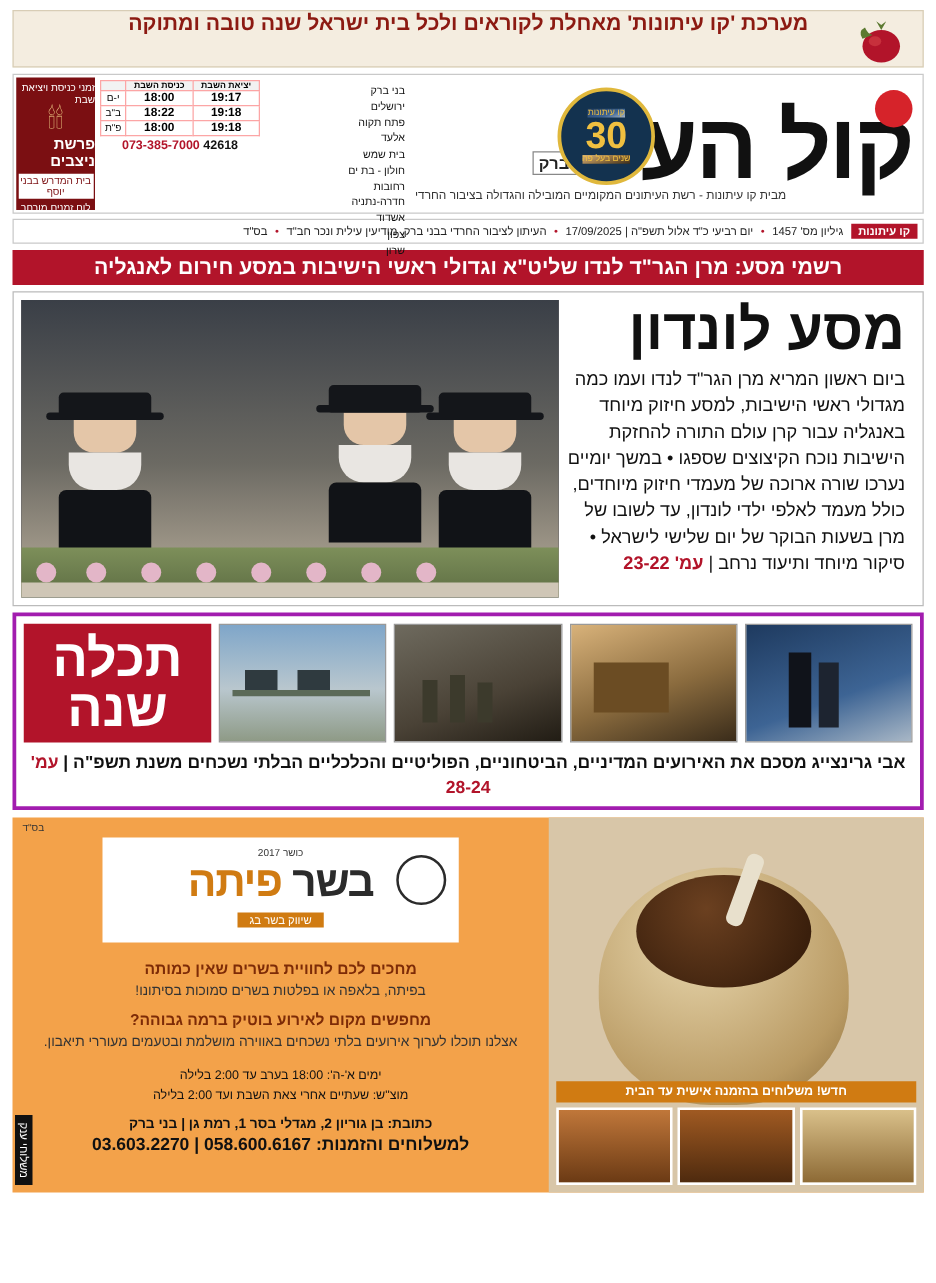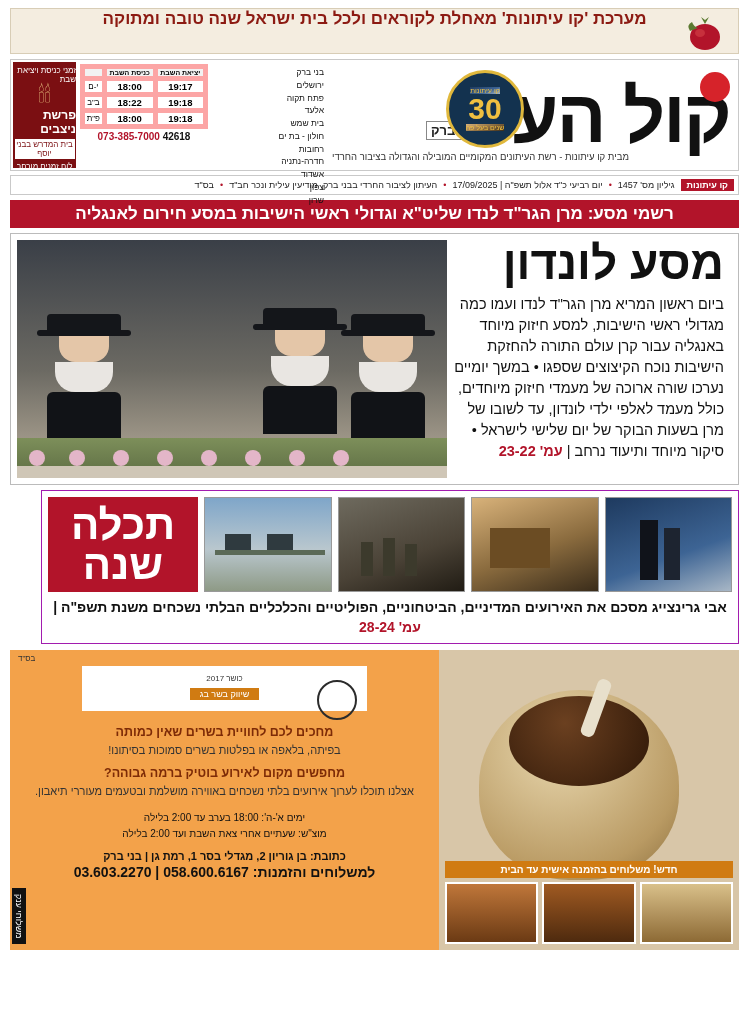--- a/index.html
+++ b/index.html
@@ -55,21 +55,21 @@
   .badge30 .t1 { font-size:7px; }
   .badge30 .t2 { font-size:7px; }
 
   
   .cities { flex:0 0 118px; font-size:8.5px; color:#111; padding:6px 4px 0 4px; line-height:1.5; }
   .cities div { text-align:right; }
 
   
   .times { flex:0 0 132px; padding:4px 2px; font-size:8px; }
   .times table { width:100%; border-collapse:collapse; }
-  .times th, .times td { border:5px solid #fca5a5; text-align:center; padding:0 1px; font-size:8px; }
+  .times th, .times td { border:1px solid #fca5a5; text-align:center; padding:0 1px; font-size:8px; }
   .times th { background:#f2f2f2; font-size:7px; }
   .times .big { font-weight:bold; font-size:9.5px; }
   .phone { text-align:center; font-size:10px; font-weight:bold; color:#b2142a; margin-top:2px; }
   .phone .blk { color:#111; }
 
   
   .parasha {
     flex:1 1 auto; background:#7b0f12; color:#fff; margin:2px; position:relative;
     display:flex; flex-direction:column; align-items:center; padding-top:4px;
   }
@@ -111,21 +111,21 @@
   .ph-hat { height:22px; background:#14161a; border-radius:4px 4px 2px 2px; position:relative; }
   .ph-hat:after { content:""; position:absolute; left:-10px; right:-10px; bottom:0; height:6px; background:#14161a; border-radius:3px; }
   .ph-face { height:26px; background:#e4c6a8; margin:0 12px; border-radius:0 0 16px 16px; }
   .ph-beard { height:30px; background:#e9e6e2; margin:0 8px; border-radius:0 0 20px 20px; }
   .ph-coat { height:48px; background:#111317; border-radius:6px 6px 0 0; }
   .ph-flowers { position:absolute; left:0; right:0; bottom:0; height:40px; background:linear-gradient(180deg,#7d8f5a 0%,#5d6d43 100%); }
   .flower { position:absolute; width:16px;height:16px;border-radius:50%; background:#e3b6c8; bottom:12px; }
   .ph-table { position:absolute; left:0; right:0; bottom:0; height:12px; background:#cfc6b6; }
 
   
-  .second { margin-top:5px; border:1px solid #a21caf; padding:6px;margin-left:31px; }
+  .second { margin-top:5px; border:3px solid #a21caf; padding:6px; }
   .second-row { display:flex; flex-direction:row; gap:6px; }
   .second-red {
     flex:0 0 150px; background:#b2142a; color:#fff; display:flex; align-items:center;
     justify-content:center; font-size:42px; font-weight:bold; line-height:0.95; text-align:center;
   }
   .thumbs { flex:1 1 auto; display:flex; gap:6px; }
   .thumb { flex:1 1 0; height:95px; position:relative; overflow:hidden; border:1px solid #999; }
   .t1 { background:linear-gradient(160deg,#1e3a5f 0%,#3d6494 60%,#a8b7c6 100%); }
   .t2 { background:linear-gradient(160deg,#d8b27a 0%,#8a6b3e 55%,#3a2c1a 100%); }
   .t3 { background:linear-gradient(160deg,#6e6a5e 0%,#4a4236 60%,#211c14 100%); }
@@ -339,20 +339,24 @@
   <div class="ad">
     <div class="ad-photo">
       <div class="bowl"></div>
       <div class="meat"></div>
       <div class="bone"></div>
     </div>
     <div class="ad-right">
       <div class="bsd">בס"ד</div>
       <div class="ad-logo-box">
         <div class="ad-kosher">כושר 2017</div>
+        <div class="ad-brand">
+          <span class="dark">בשר</span>
+          <span>פיתה</span>
+        </div>
         <div class="ad-sub">שיווק בשר בג</div>
         <div class="ad-seal"></div>
       </div>
       <div class="ad-headline">
         <div>מחכים לכם לחוויית בשרים שאין כמותה</div>
         <div class="thin">בפיתה, בלאפה או בפלטות בשרים סמוכות בסיתונו!</div>
         <div style="margin-top:6px">מחפשים מקום לאירוע בוטיק ברמה גבוהה?</div>
         <div class="thin">אצלנו תוכלו לערוך אירועים בלתי נשכחים באווירה מושלמת ובטעמים מעוררי תיאבון.</div>
       </div>
       <div class="ad-hours">

